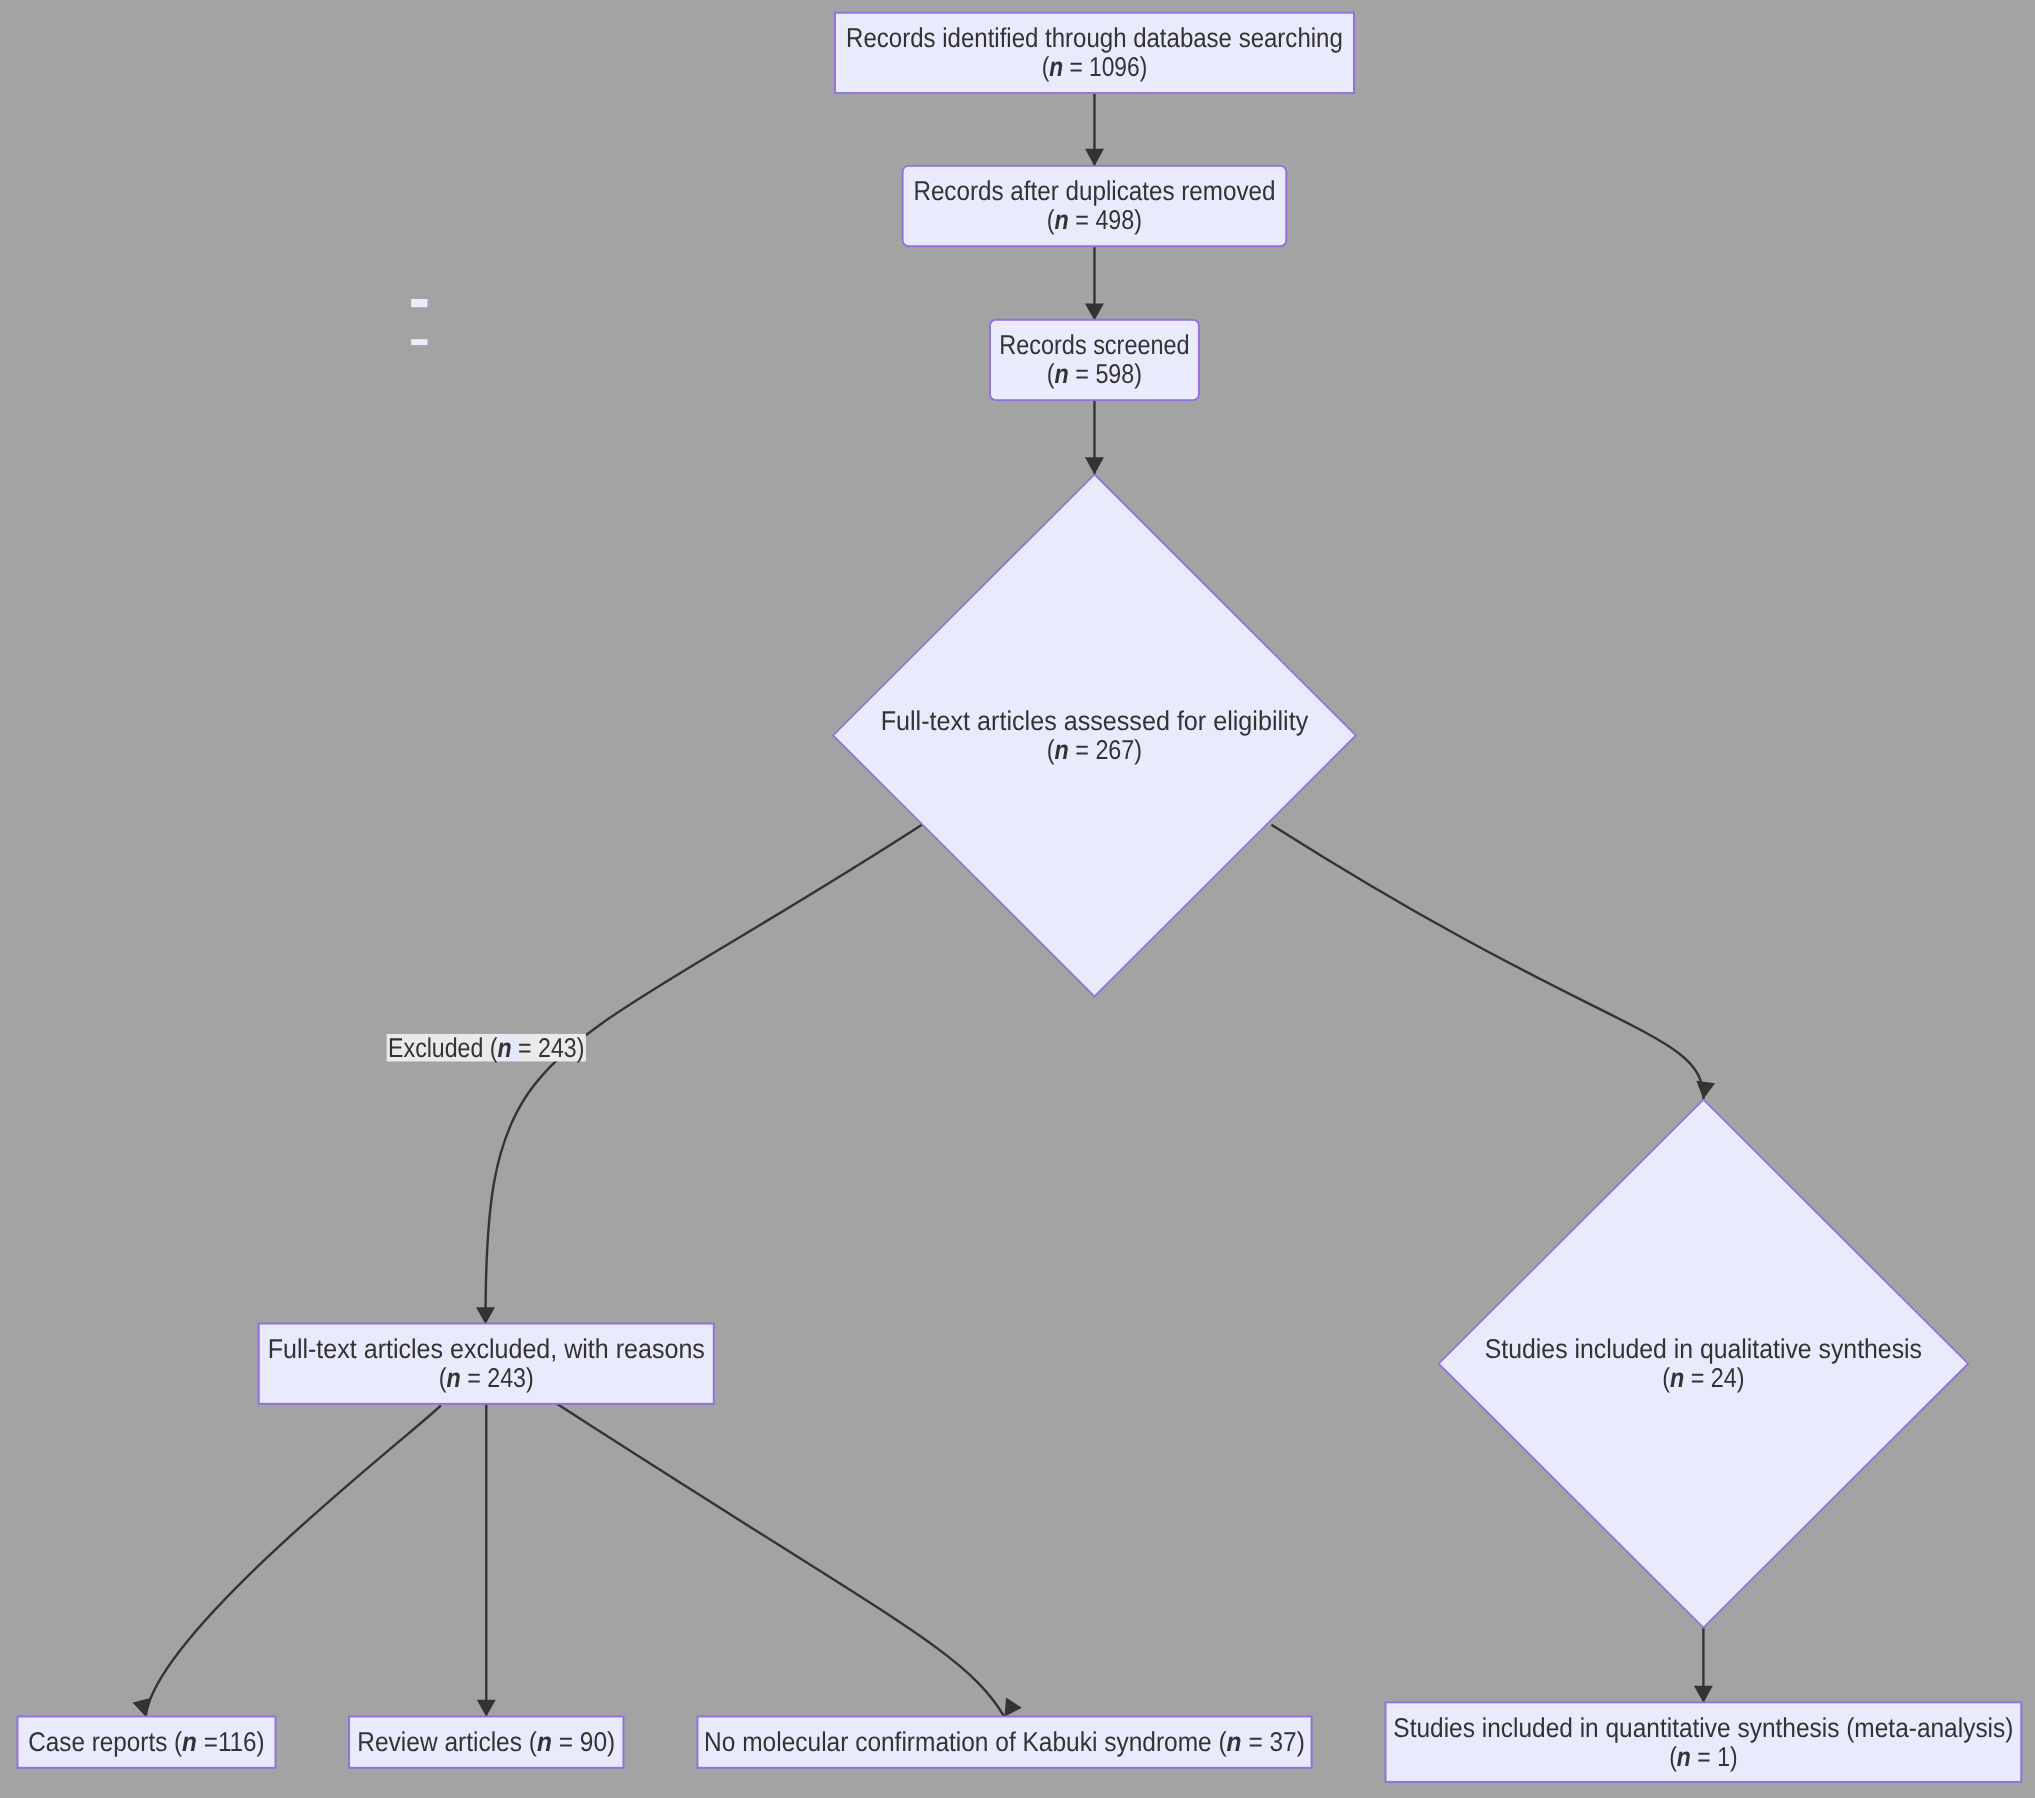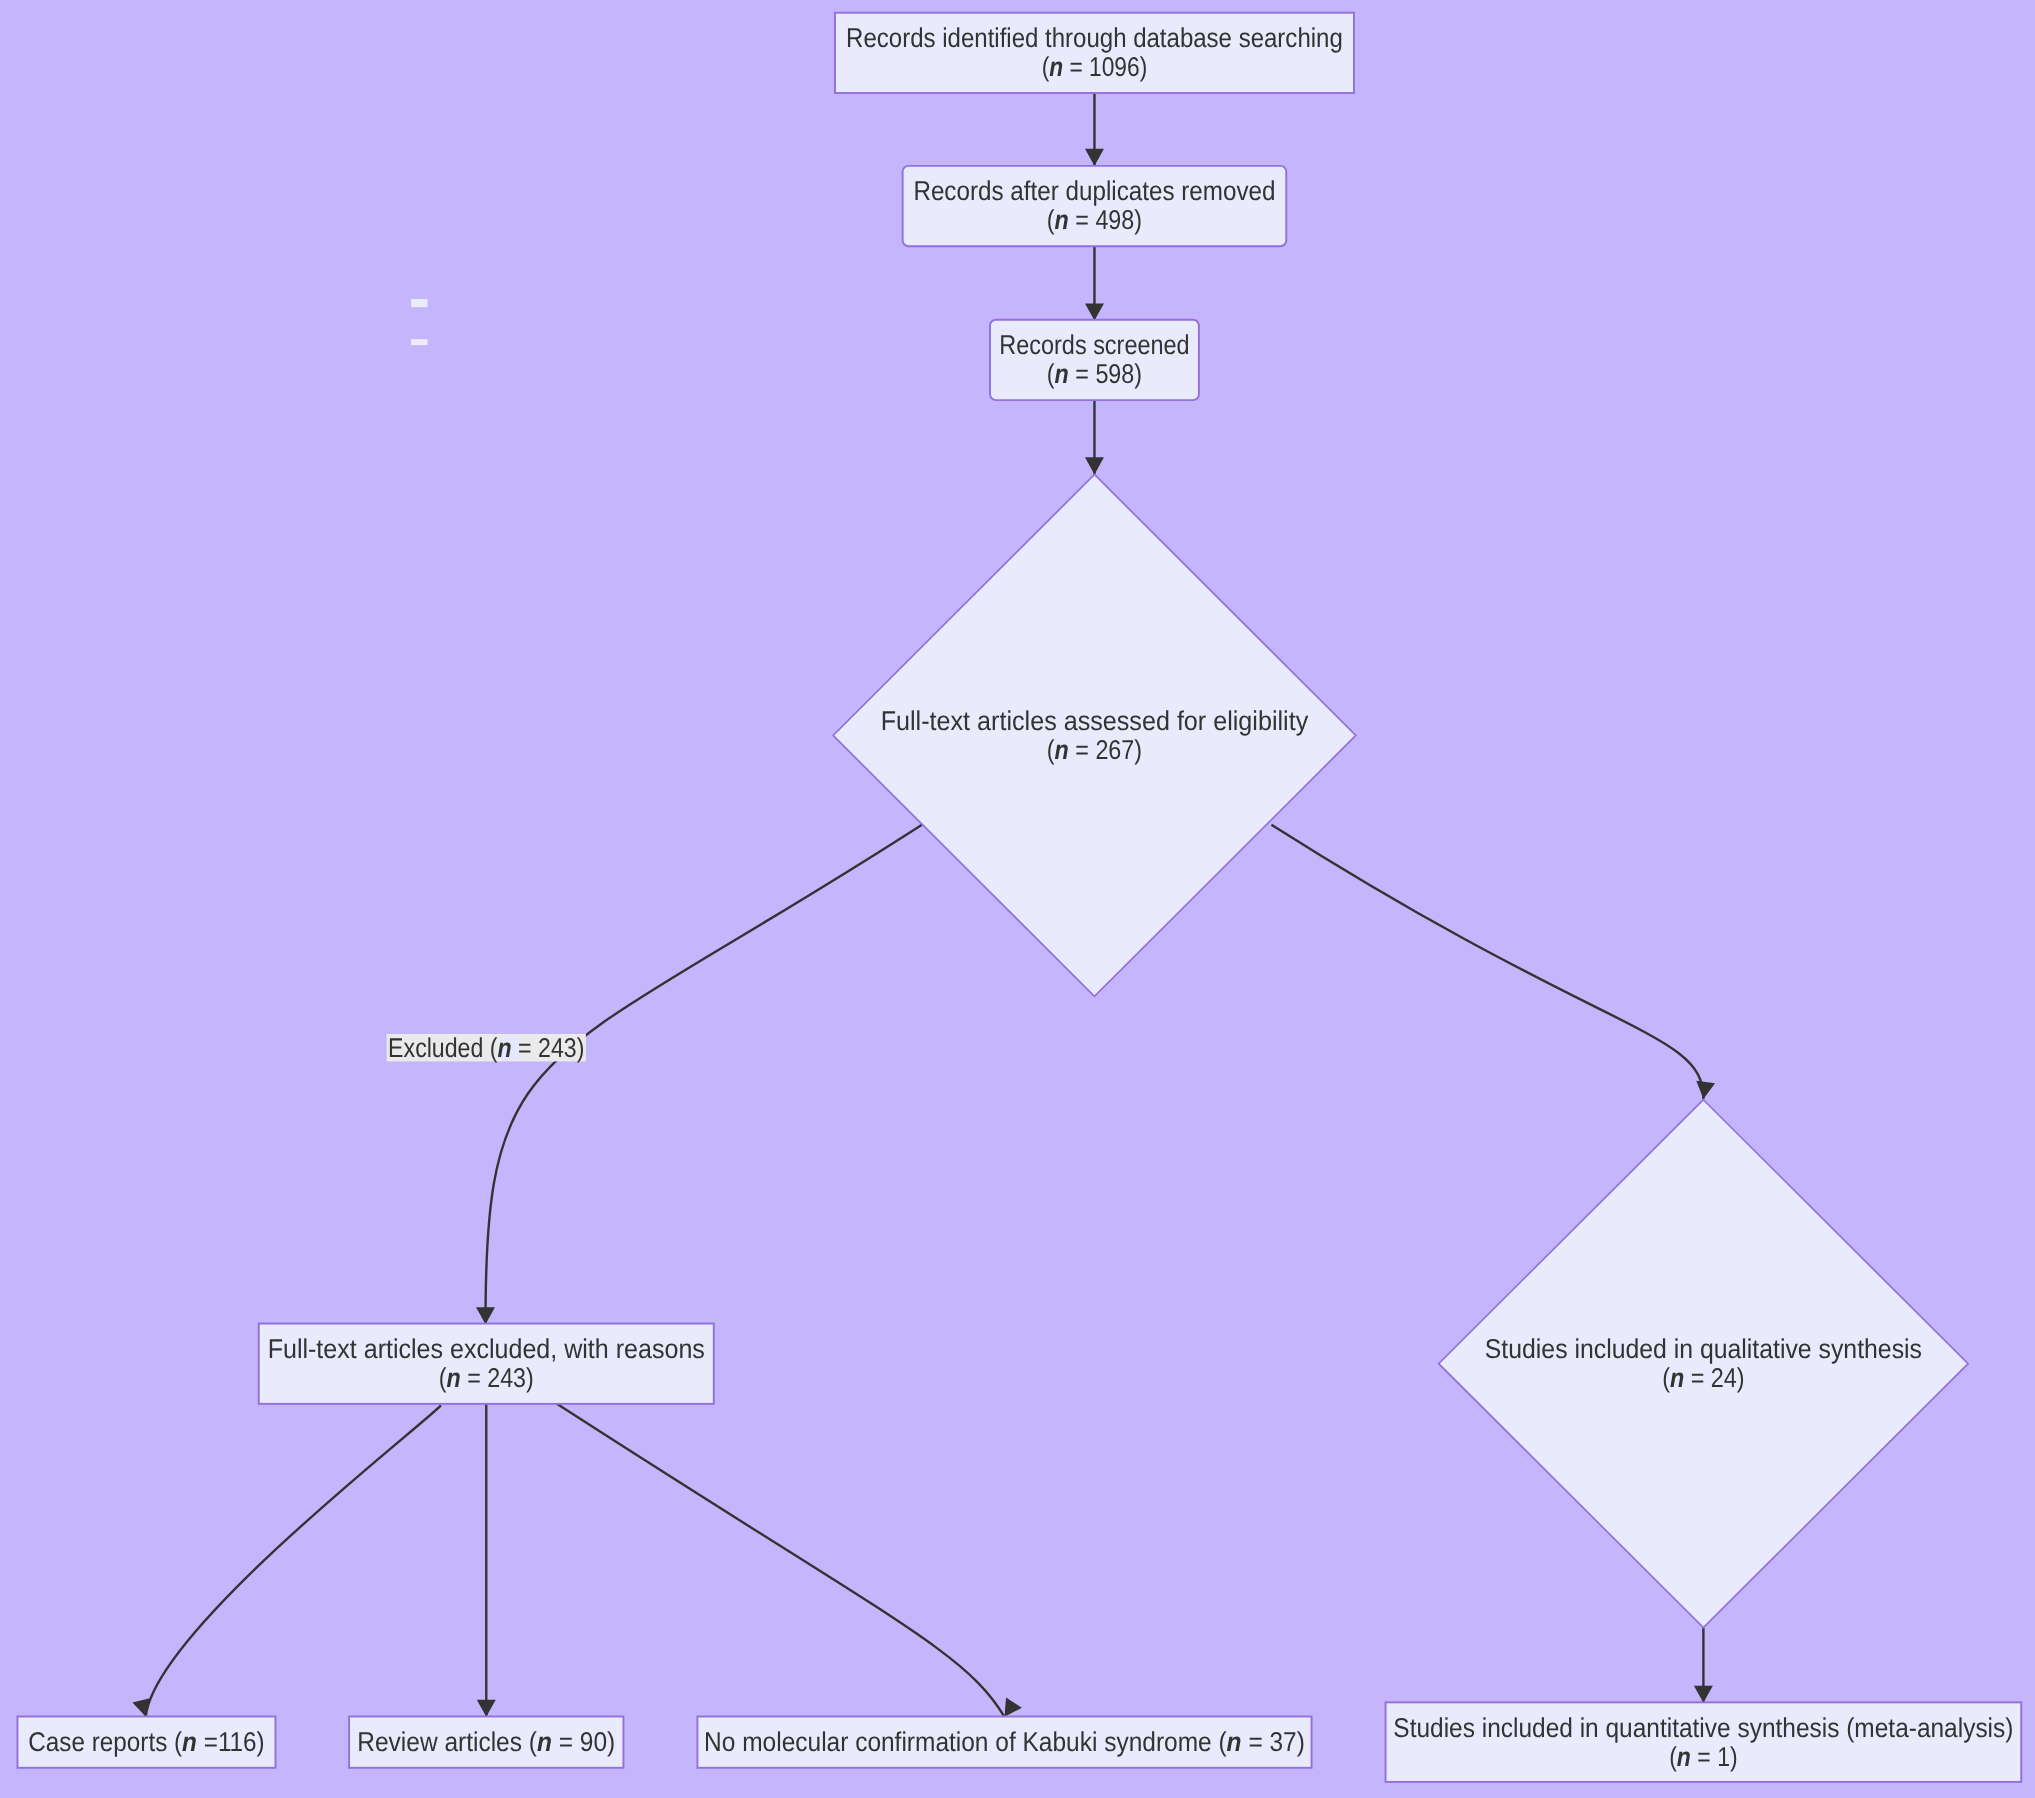--- a/index.html
+++ b/index.html
@@ -1,19 +1,19 @@
 <!DOCTYPE html>
 <html style="font-size:12px"><head>
 <meta charset="utf-8">
 <title>PRISMA flow diagram</title>
 <style>
   html,body{margin:0;padding:0;background:#ffffff;
     -webkit-font-smoothing:antialiased;
     text-rendering:geometricPrecision;}
-  #page{position:relative;width:2035px;height:1798px;background:#c4b5fd;overflow:hidden;}
+  #page{position:relative;width:2035px;height:1798px;background:#a3a3a3;overflow:hidden;}
   svg#flow{position:absolute;left:0;top:0;width:2035px;height:1798px;display:block;shape-rendering:geometricPrecision;transform:translateZ(0);will-change:transform;}
   .node-text{
     font-family:"Liberation Sans","DejaVu Sans",sans-serif;
     font-size:36.5px;
     text-anchor:middle;
     dominant-baseline:middle;
   }
   .nvar{font-style:italic;font-weight:700;}
   .edge-path{fill:none;}
   .edge-label-text{

